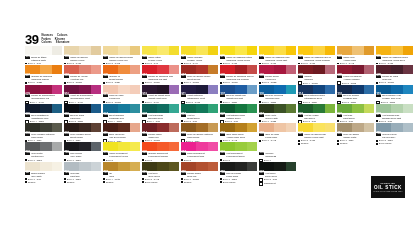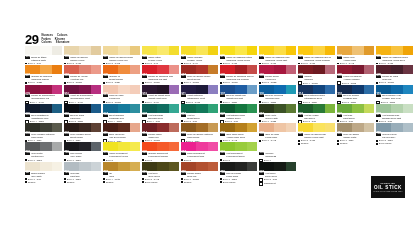--- a/index.html
+++ b/index.html
@@ -50,21 +50,21 @@
              font-weight:bold;white-space:nowrap;}
   #logo-sub{font-size:1.6px;letter-spacing:0.25px;color:#cfcfcf;
             white-space:nowrap;}
 </style>
 </head>
 <body>
 
 <div id="sheet">
 
   <div id="header">
-    <div id="big-number">29</div>
+    <div id="big-number">39</div>
     <div id="header-langs">
         <div class="lang-row">
           <div class="lang-word">Nuances</div>
           <div class="lang-word">Colours</div>
         </div>
         <div class="lang-row">
           <div class="lang-word">Farben</div>
           <div class="lang-word">Kleuren</div>
         </div>
         <div class="lang-row">

